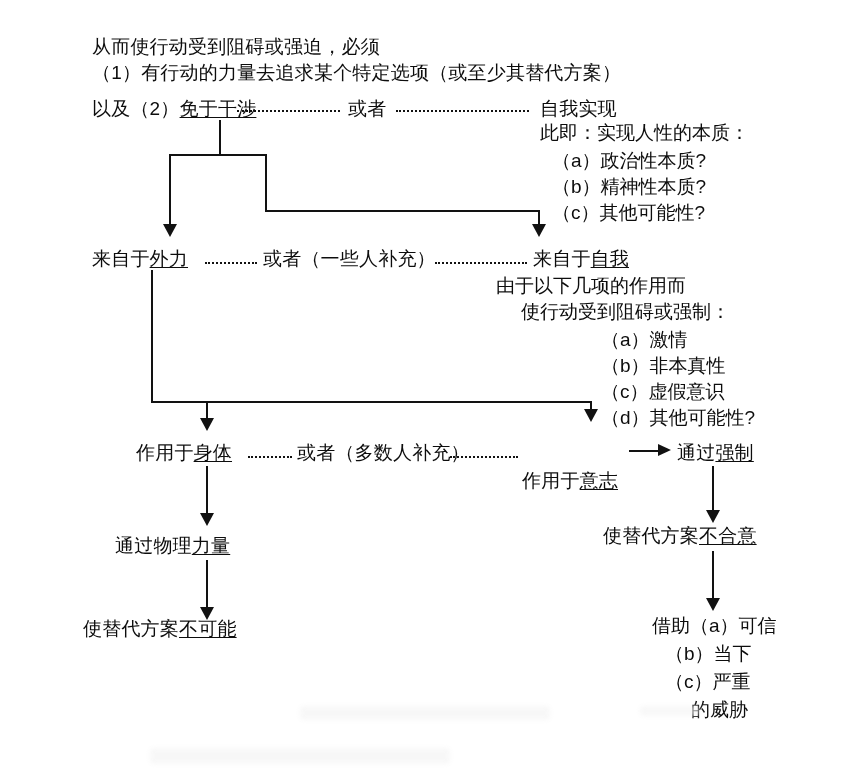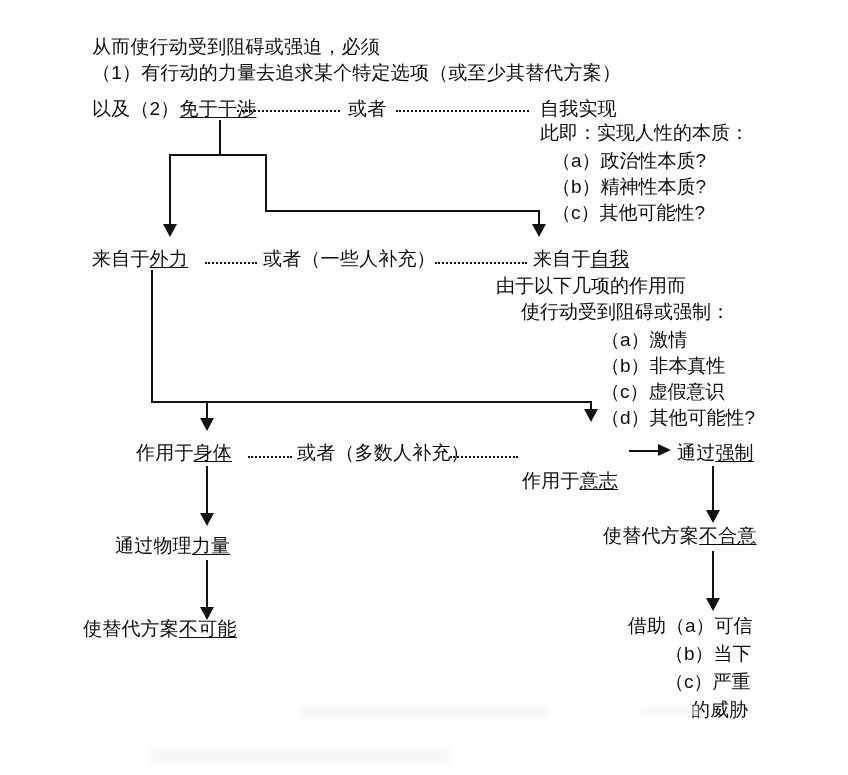--- a/index.html
+++ b/index.html
@@ -15,21 +15,21 @@
   .node{position:absolute;white-space:nowrap;line-height:1.33;}
   .t{font-size:19px;letter-spacing:0.2px;}
   .u{text-decoration:underline;text-underline-offset:2px;text-decoration-thickness:1.4px;}
   .blk{position:absolute;white-space:nowrap;font-size:19px;line-height:1.5;}
   .dots{position:absolute;border-top:2.2px dotted #121212;height:0;}
   .vline{position:absolute;background:#121212;width:1.8px;}
   .hline{position:absolute;background:#121212;height:1.8px;}
   .arrow-d{position:absolute;width:0;height:0;border-left:7px solid transparent;border-right:7px solid transparent;border-top:13px solid #121212;}
   .arrow-r{position:absolute;width:0;height:0;border-top:6.5px solid transparent;border-bottom:6.5px solid transparent;border-left:13px solid #121212;}
   .smear{position:absolute;background:#f2f2f2;opacity:.55;filter:blur(2px);border-radius:3px;}
-  .lead{display:inline-block;}
+  .lead{display:inline-block;margin-left:24px;}
 </style>
 </head>
 <body>
 
 <div id="canvas">
 
   <div class="node t" style="left:92px;top:34px;">从而使行动受到阻碍或强迫，必须</div>
   <div class="node t" style="left:92px;top:60px;">（1）有行动的力量去追求某个特定选项（或至少其替代方案）</div>
 
   <div class="node t" style="left:92px;top:96px;">

